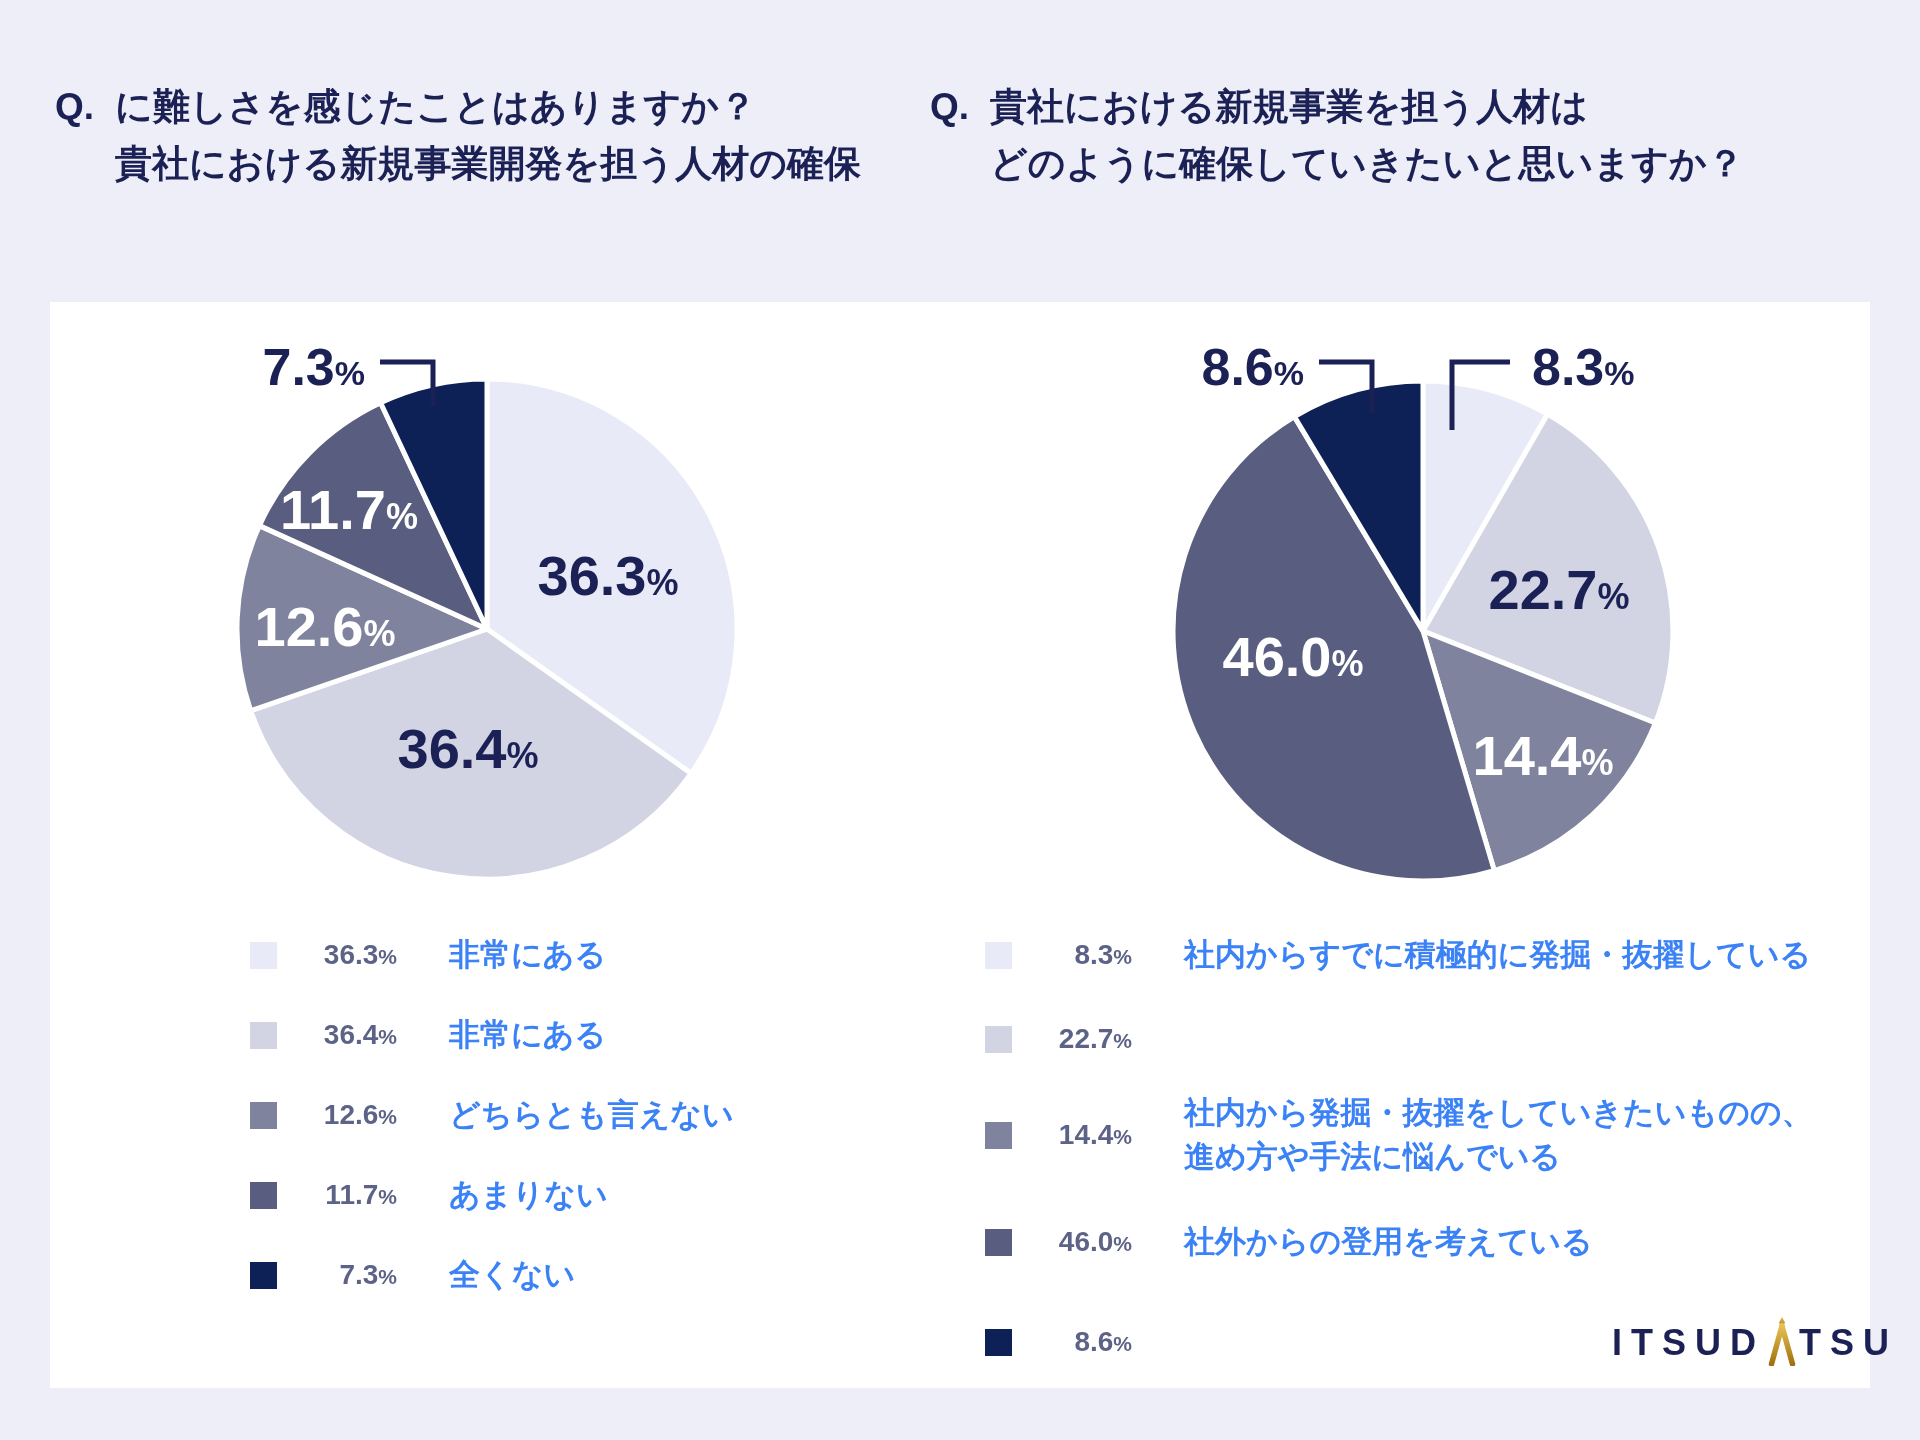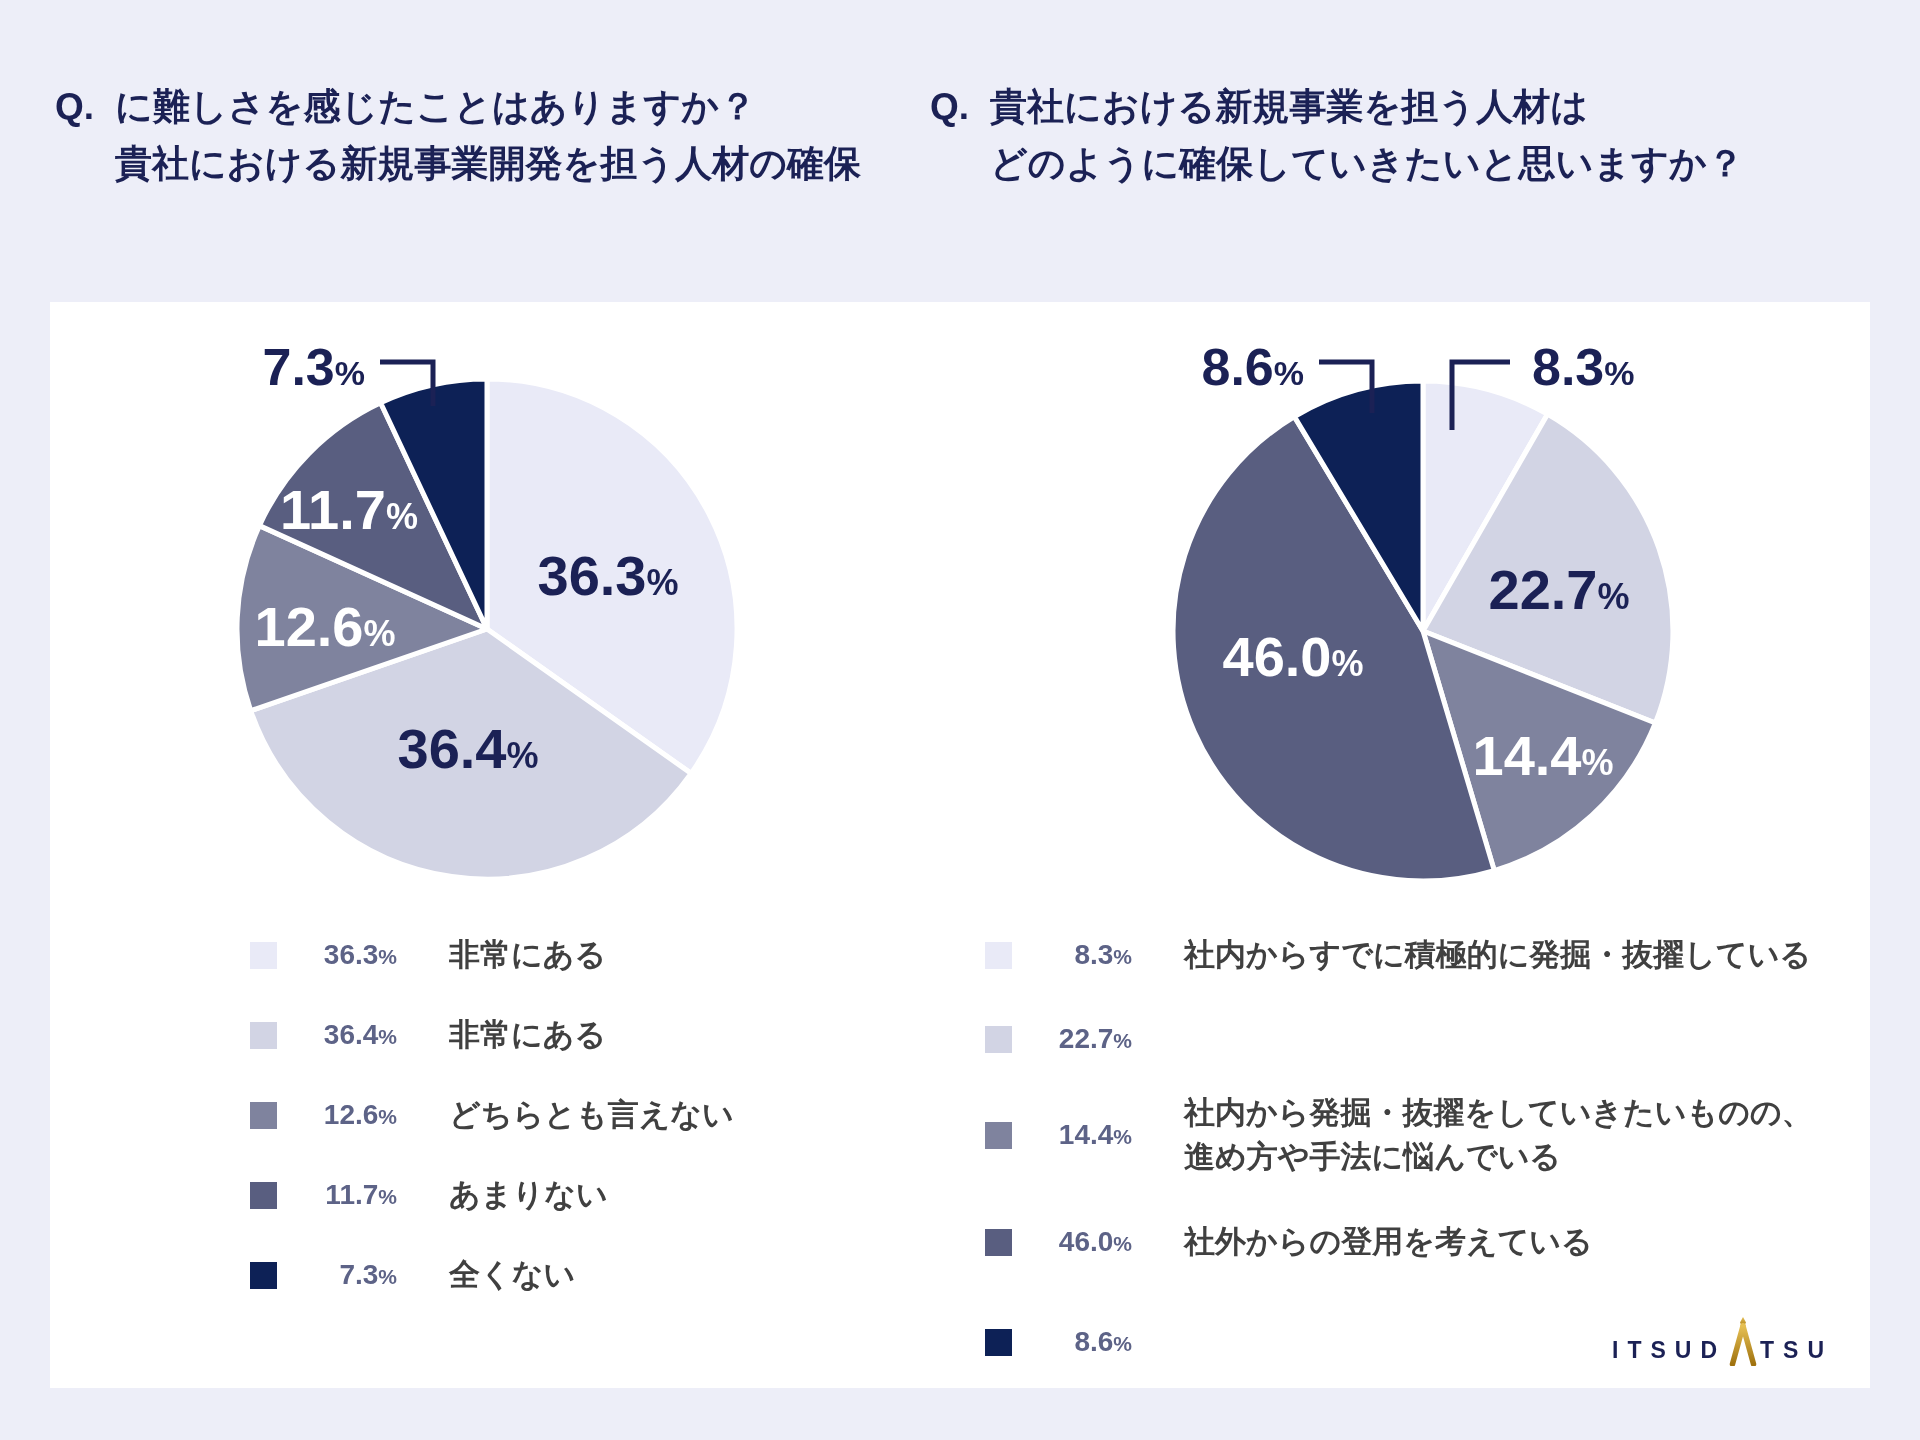--- a/index.html
+++ b/index.html
@@ -26,26 +26,26 @@
   .pie-num{font-weight:800;}
   .legend{position:absolute;top:0;left:0;width:100%;height:100%;pointer-events:none;}
   .legend-row{position:absolute;display:flex;align-items:center;transform:translateY(-50%);}
   .swatch{width:27px;height:27px;flex:none;}
   .leg-val{
     width:120px;flex:none;text-align:right;
     font-size:28px;font-weight:600;color:#5d6387;white-space:nowrap;
   }
   .leg-val .pct{font-size:21px;}
   .leg-label{
-    margin-left:52px;font-size:31px;font-weight:700;color:#404040;line-height:44px;
+    margin-left:52px;font-size:31px;font-weight:700;color:#3b82f6;line-height:44px;
     white-space:nowrap;
   }
   .logo{
     position:absolute;left:1562px;top:1014px;display:flex;align-items:flex-end;
-    color:#1b2155;font-weight:800;font-size:23px;letter-spacing:9px;
+    color:#1b2155;font-weight:800;font-size:36px;letter-spacing:9px;
   }
   .logo .mark{margin:0 2px -2px 2px;}
 </style>
 </head>
 <body>
 
 <div class="page">
 
   <div class="question" id="q-left">
     <div class="q-prefix">Q.</div>

